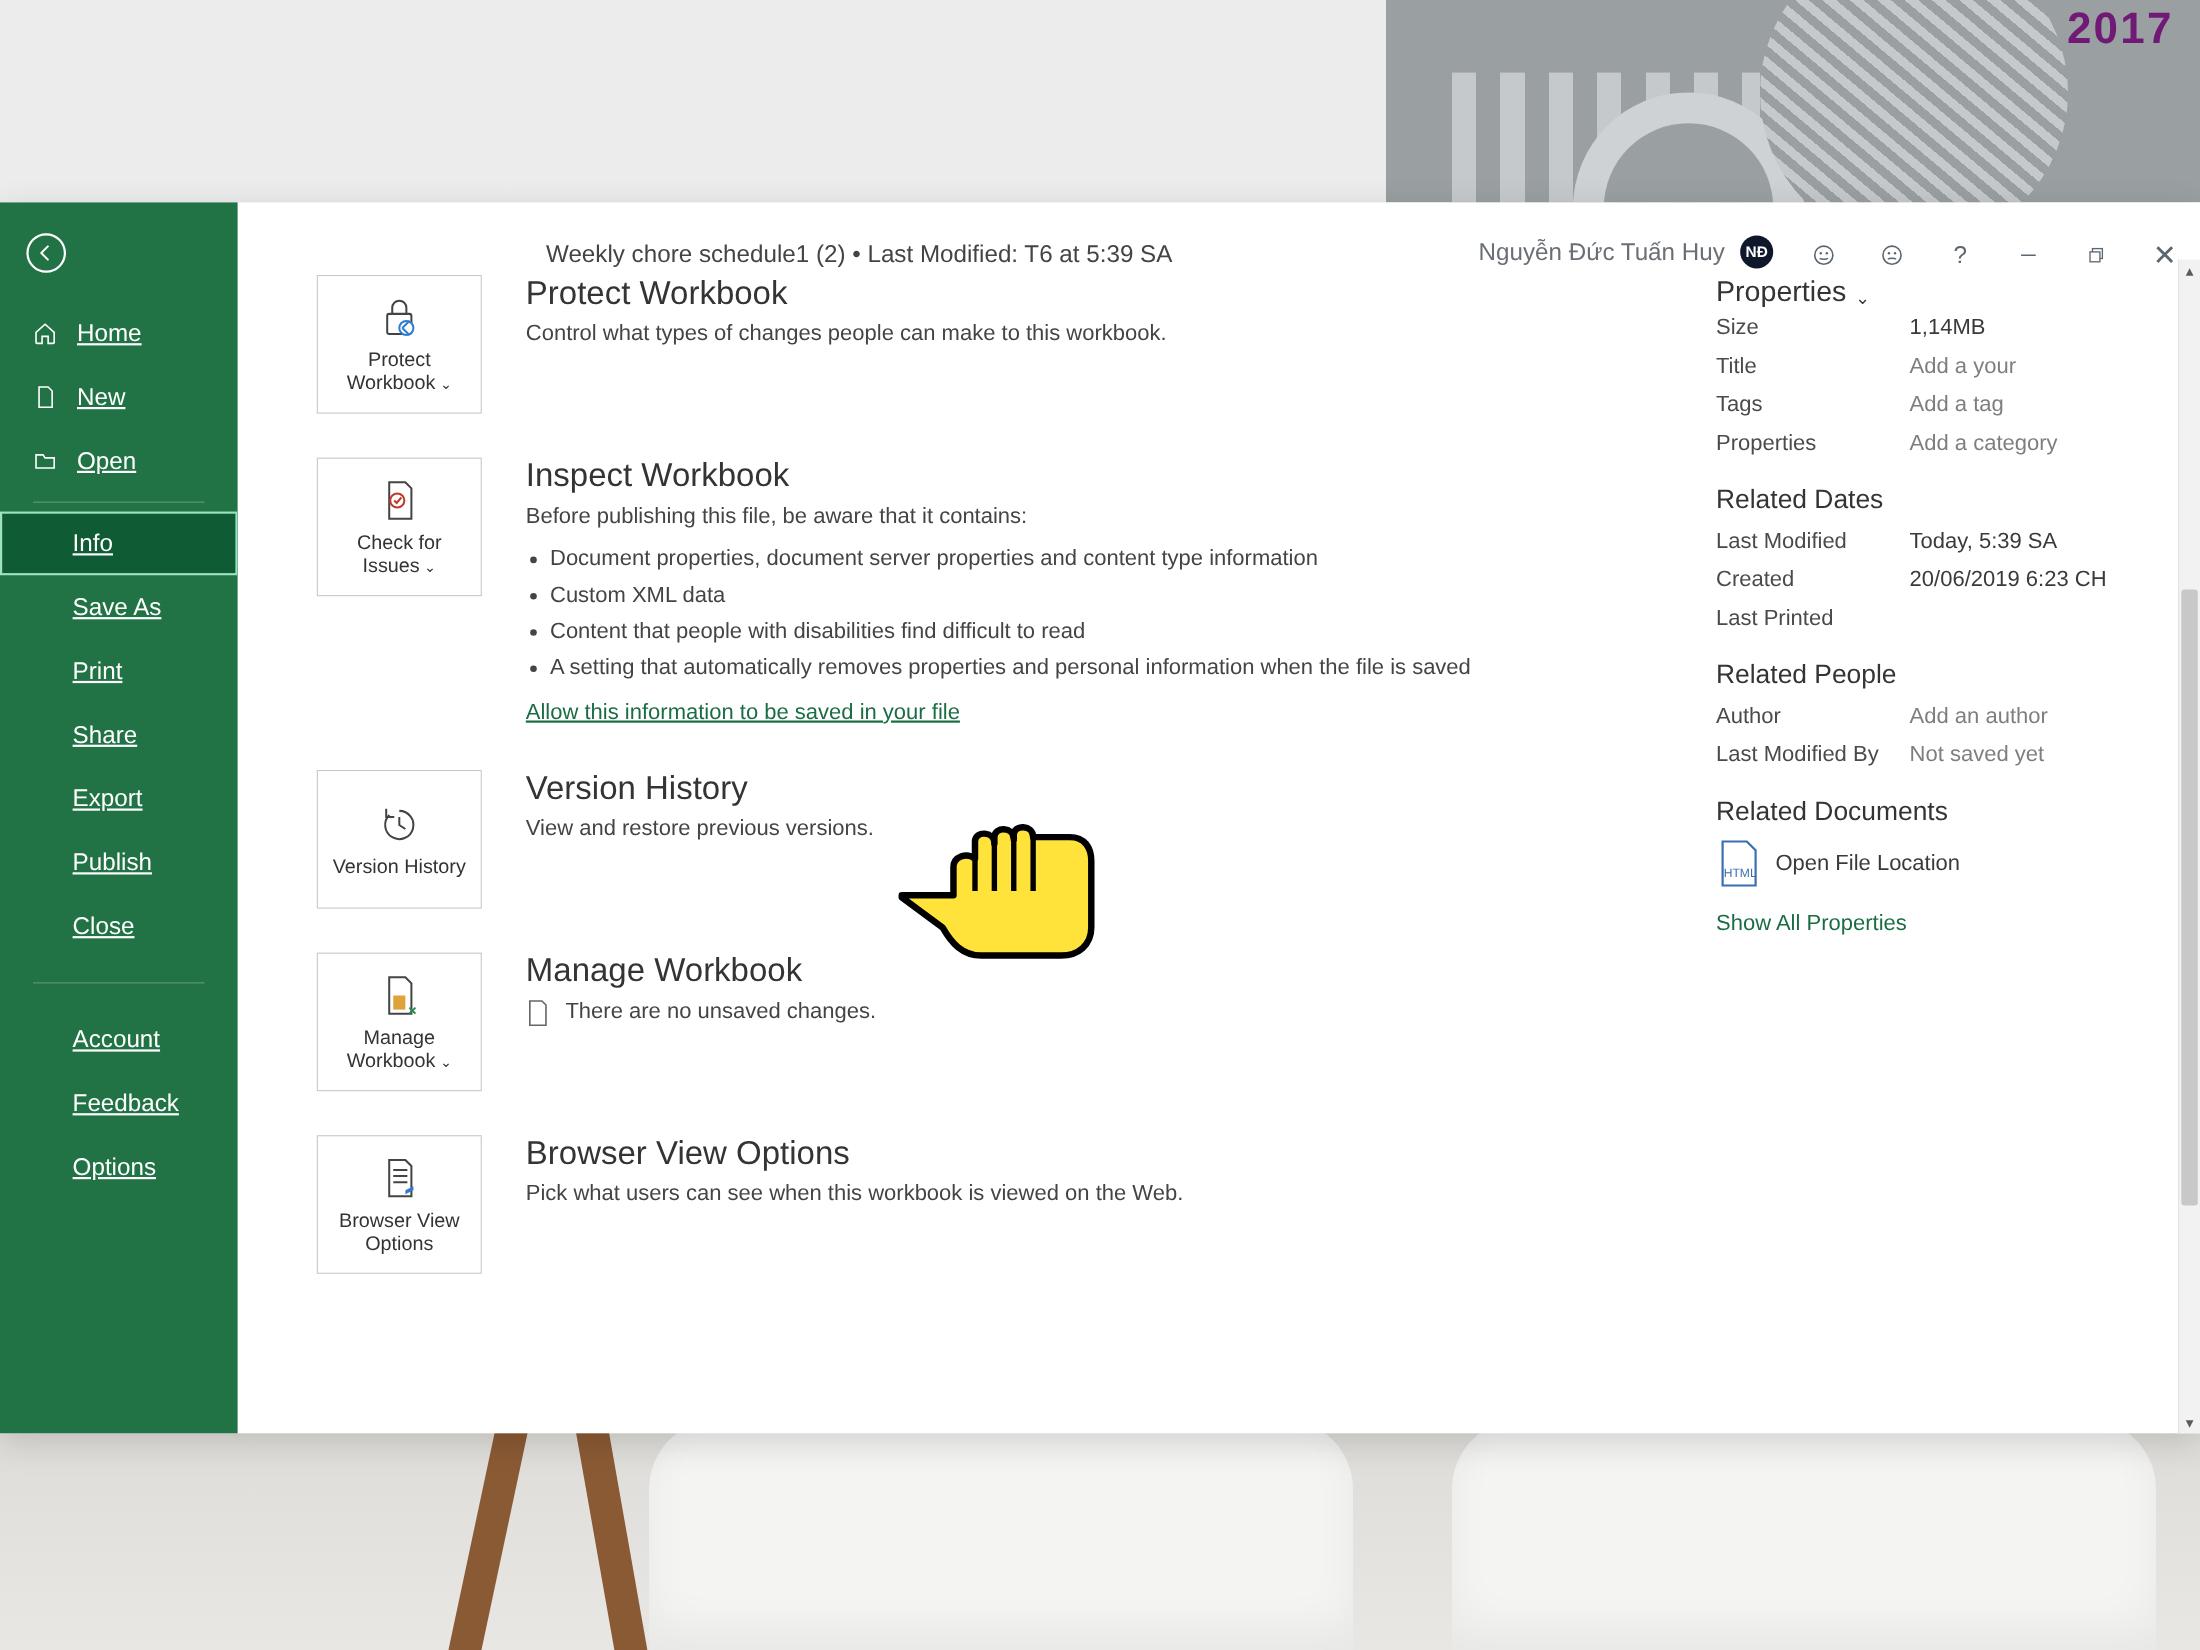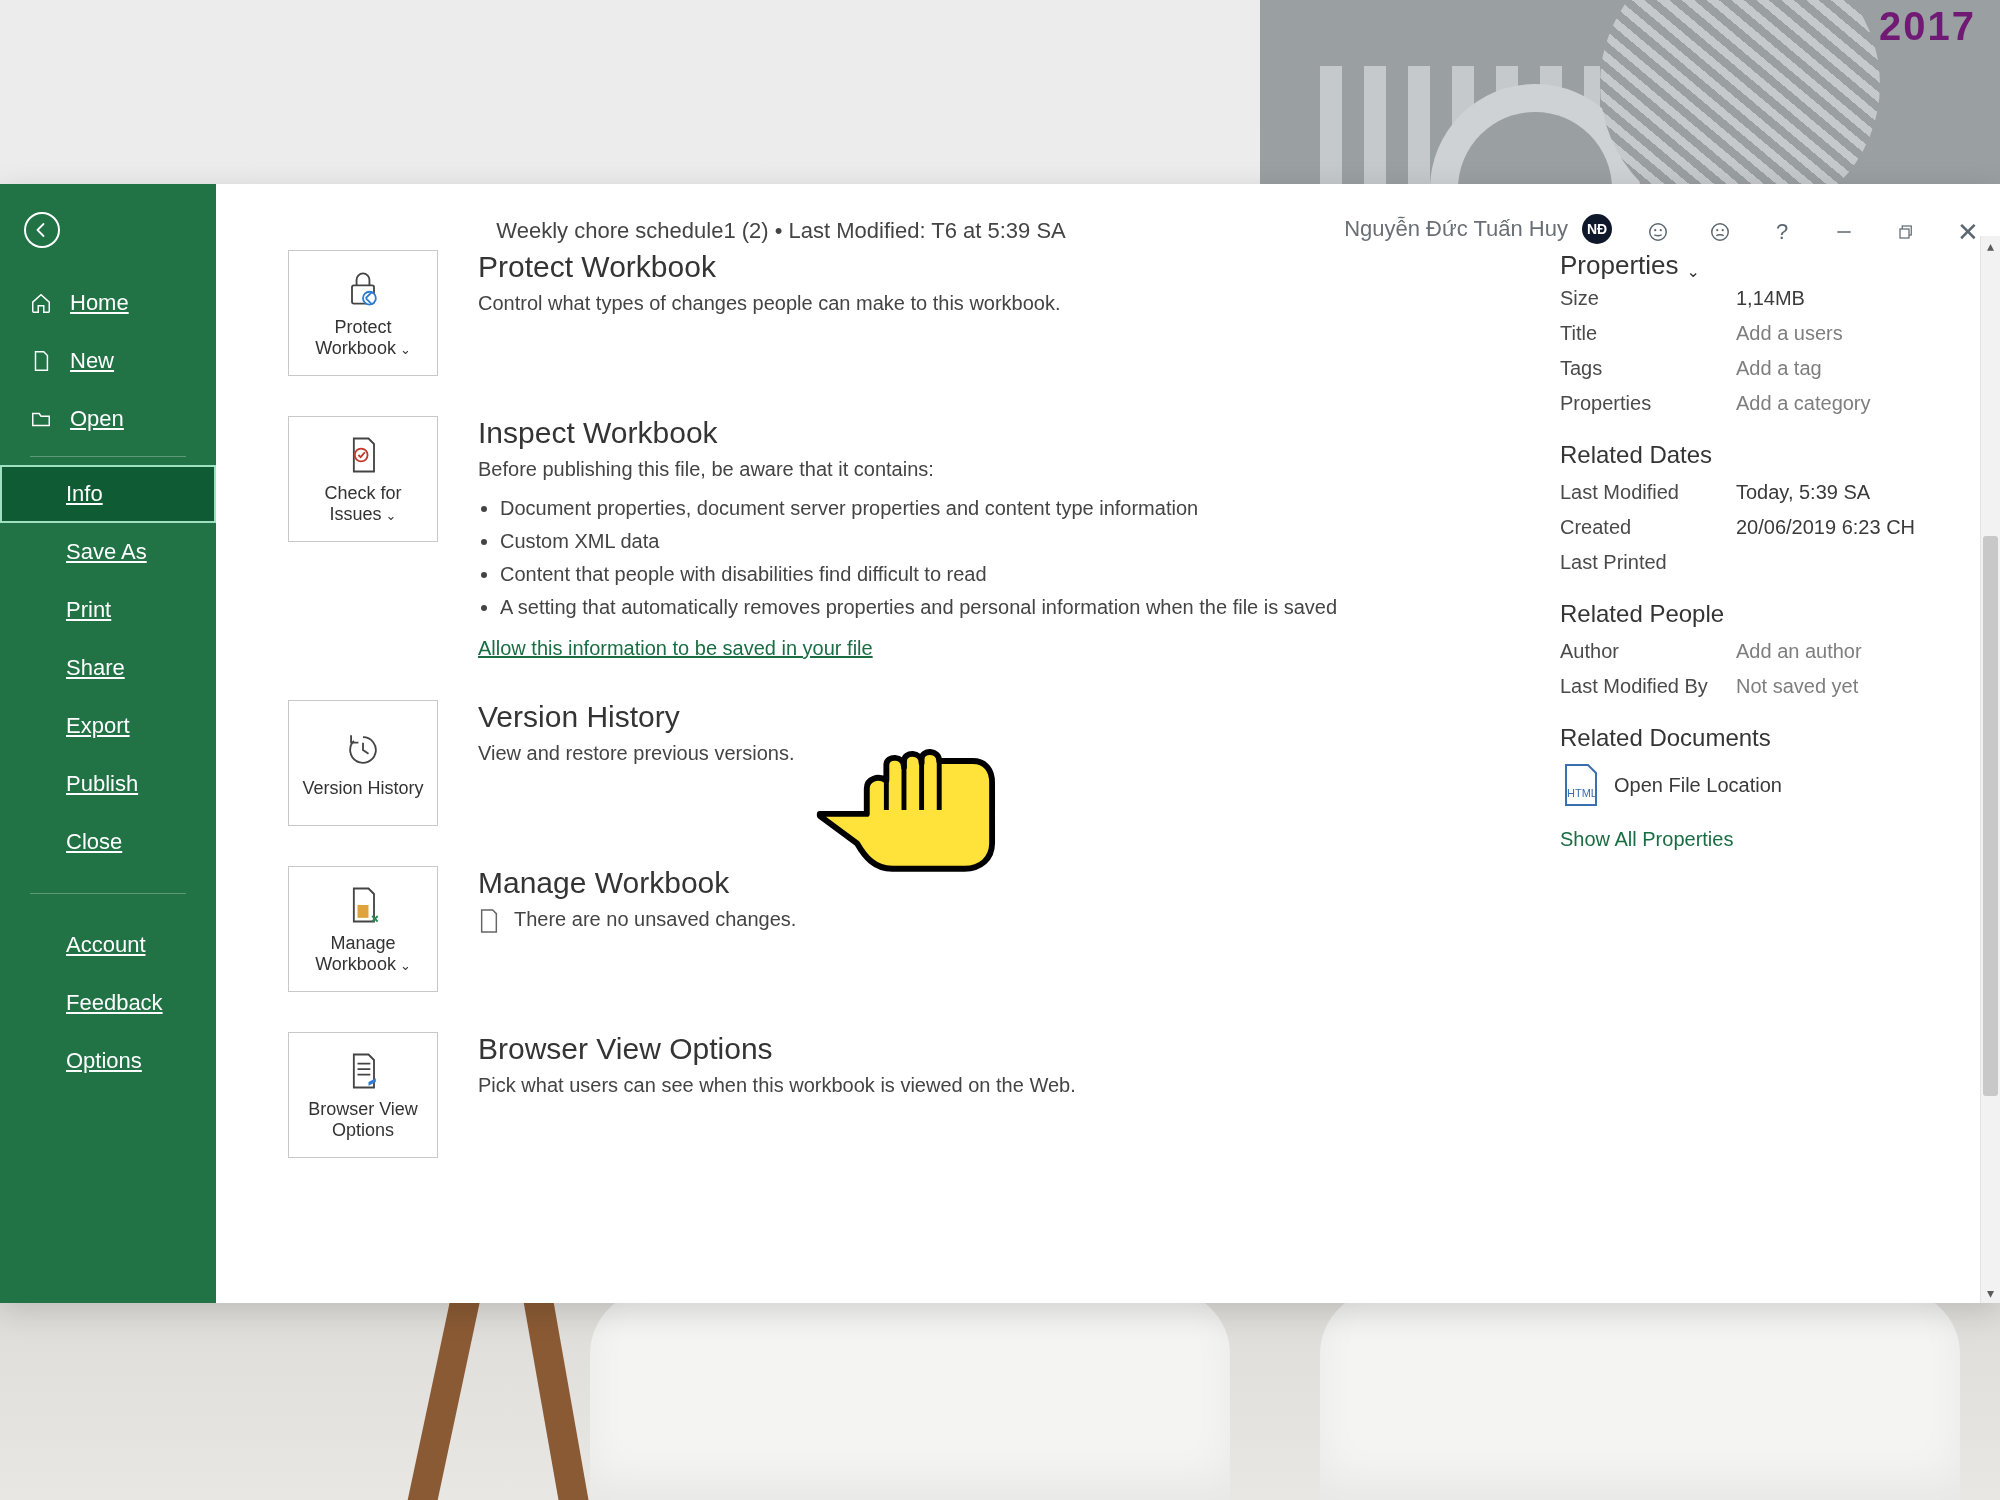--- a/index.html
+++ b/index.html
@@ -308,21 +308,21 @@
 
     <div class="side-panel">
       <div class="props-title">
         <span>Properties</span>
         <span style="font-size:16px">⌄</span>
       </div>
       <div class="kv">
         <div class="k">Size</div>
         <div class="v">1,14MB</div>
         <div class="k">Title</div>
-        <div class="v muted">Add a users</div>
+        <div class="v muted">Add a your</div>
         <div class="k">Tags</div>
         <div class="v muted">Add a tag</div>
         <div class="k">Properties</div>
         <div class="v muted">Add a category</div>
       </div>
 
       <div class="panel-h">Related Dates</div>
       <div class="kv">
         <div class="k">Last Modified</div>
         <div class="v">Today, 5:39 SA</div>

